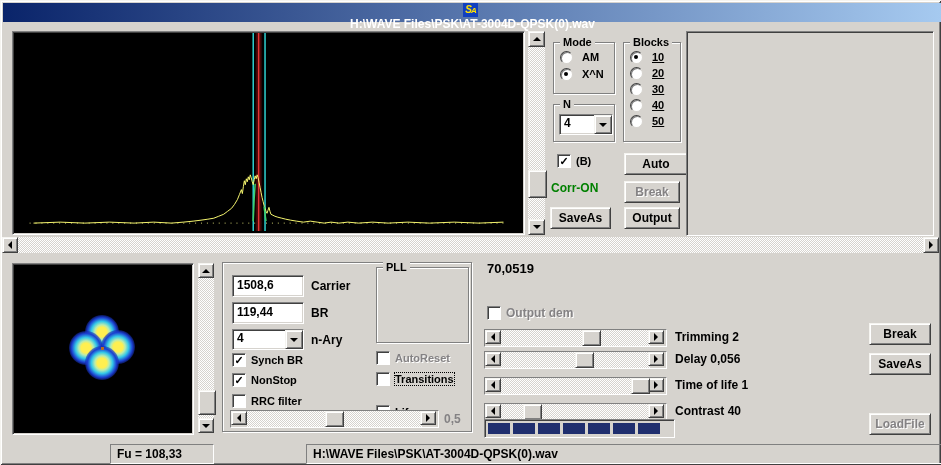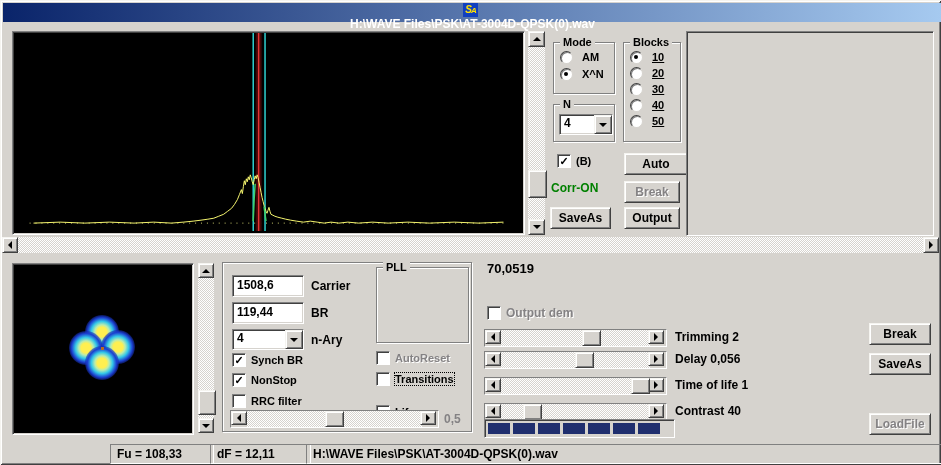--- a/index.html
+++ b/index.html
@@ -340,17 +340,16 @@
       <div class="pseg" style="background: rgb(31, 46, 110);"></div>
       <div class="pseg" style="background: rgb(31, 46, 110);"></div>
     </div>
 
   <button class="abs btn raised" style="left:869px;top:323px;width:62px;height:22px;">Break</button>
   <button class="abs btn raised" style="left:869px;top:353px;width:62px;height:22px;">SaveAs</button>
   <button class="abs btn raised disabled" style="left:869px;top:413px;width:62px;height:22px;">LoadFile</button>
 
   <div class="abs" id="statusbar" style="left:0;top:444px;width:941px;height:20px;">
       <div class="abs spanel sunken" style="left: 110px; top: 0px; width: 96px; box-shadow: none;">Fu = 108,33</div>
-      <div class="abs spanel sunken" style="left: 210px; top: 0px; width: 93px; box-shadow: none;">dF = 12,11</div>
       <div class="abs spanel sunken" style="left: 306px; top: 0px; width: 631px; box-shadow: none;">H:\WAVE Files\PSK\AT-3004D-QPSK(0).wav</div>
     </div>
 
 </div>
 
 </body></html>

